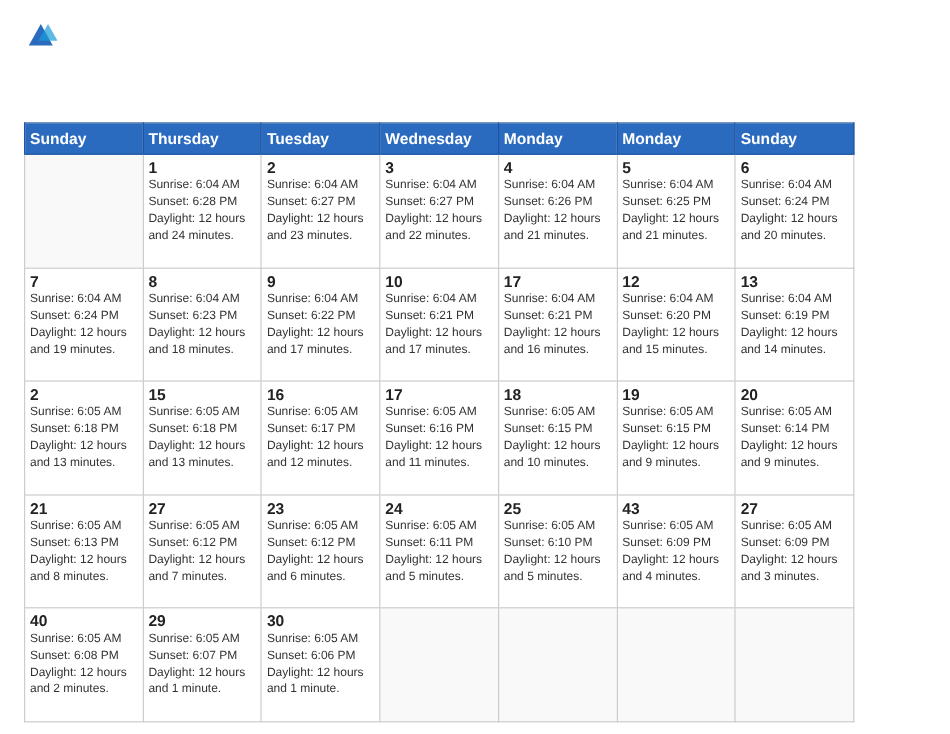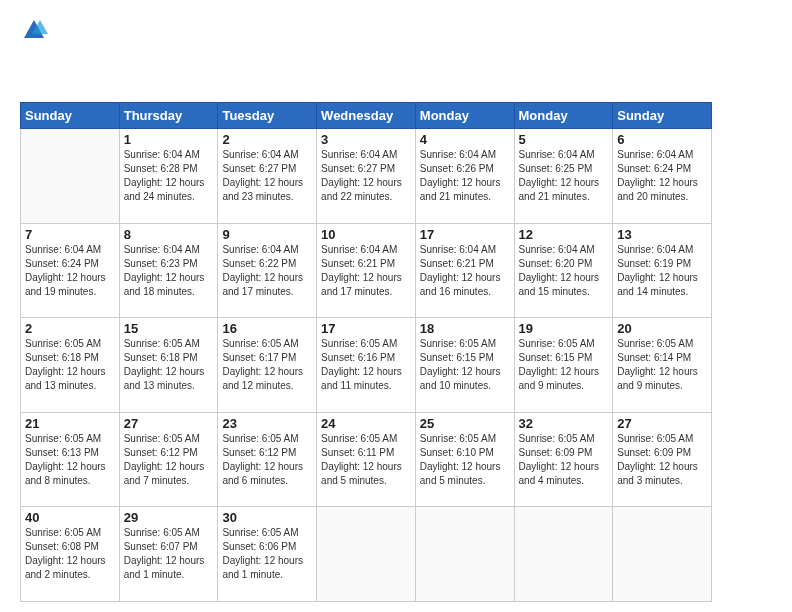--- a/index.html
+++ b/index.html
@@ -307,21 +307,21 @@
 and 5 minutes.</div>
           </td>
           <td>
             <span class="day-num">25</span>
             <div class="day-info" style="white-space: pre-line;">Sunrise: 6:05 AM
 Sunset: 6:10 PM
 Daylight: 12 hours
 and 5 minutes.</div>
           </td>
           <td>
-            <span class="day-num">32</span>
+            <span class="day-num">43</span>
             <div class="day-info" style="white-space: pre-line;">Sunrise: 6:05 AM
 Sunset: 6:09 PM
 Daylight: 12 hours
 and 4 minutes.</div>
           </td>
           <td>
             <span class="day-num">27</span>
             <div class="day-info" style="white-space: pre-line;">Sunrise: 6:05 AM
 Sunset: 6:09 PM
 Daylight: 12 hours

